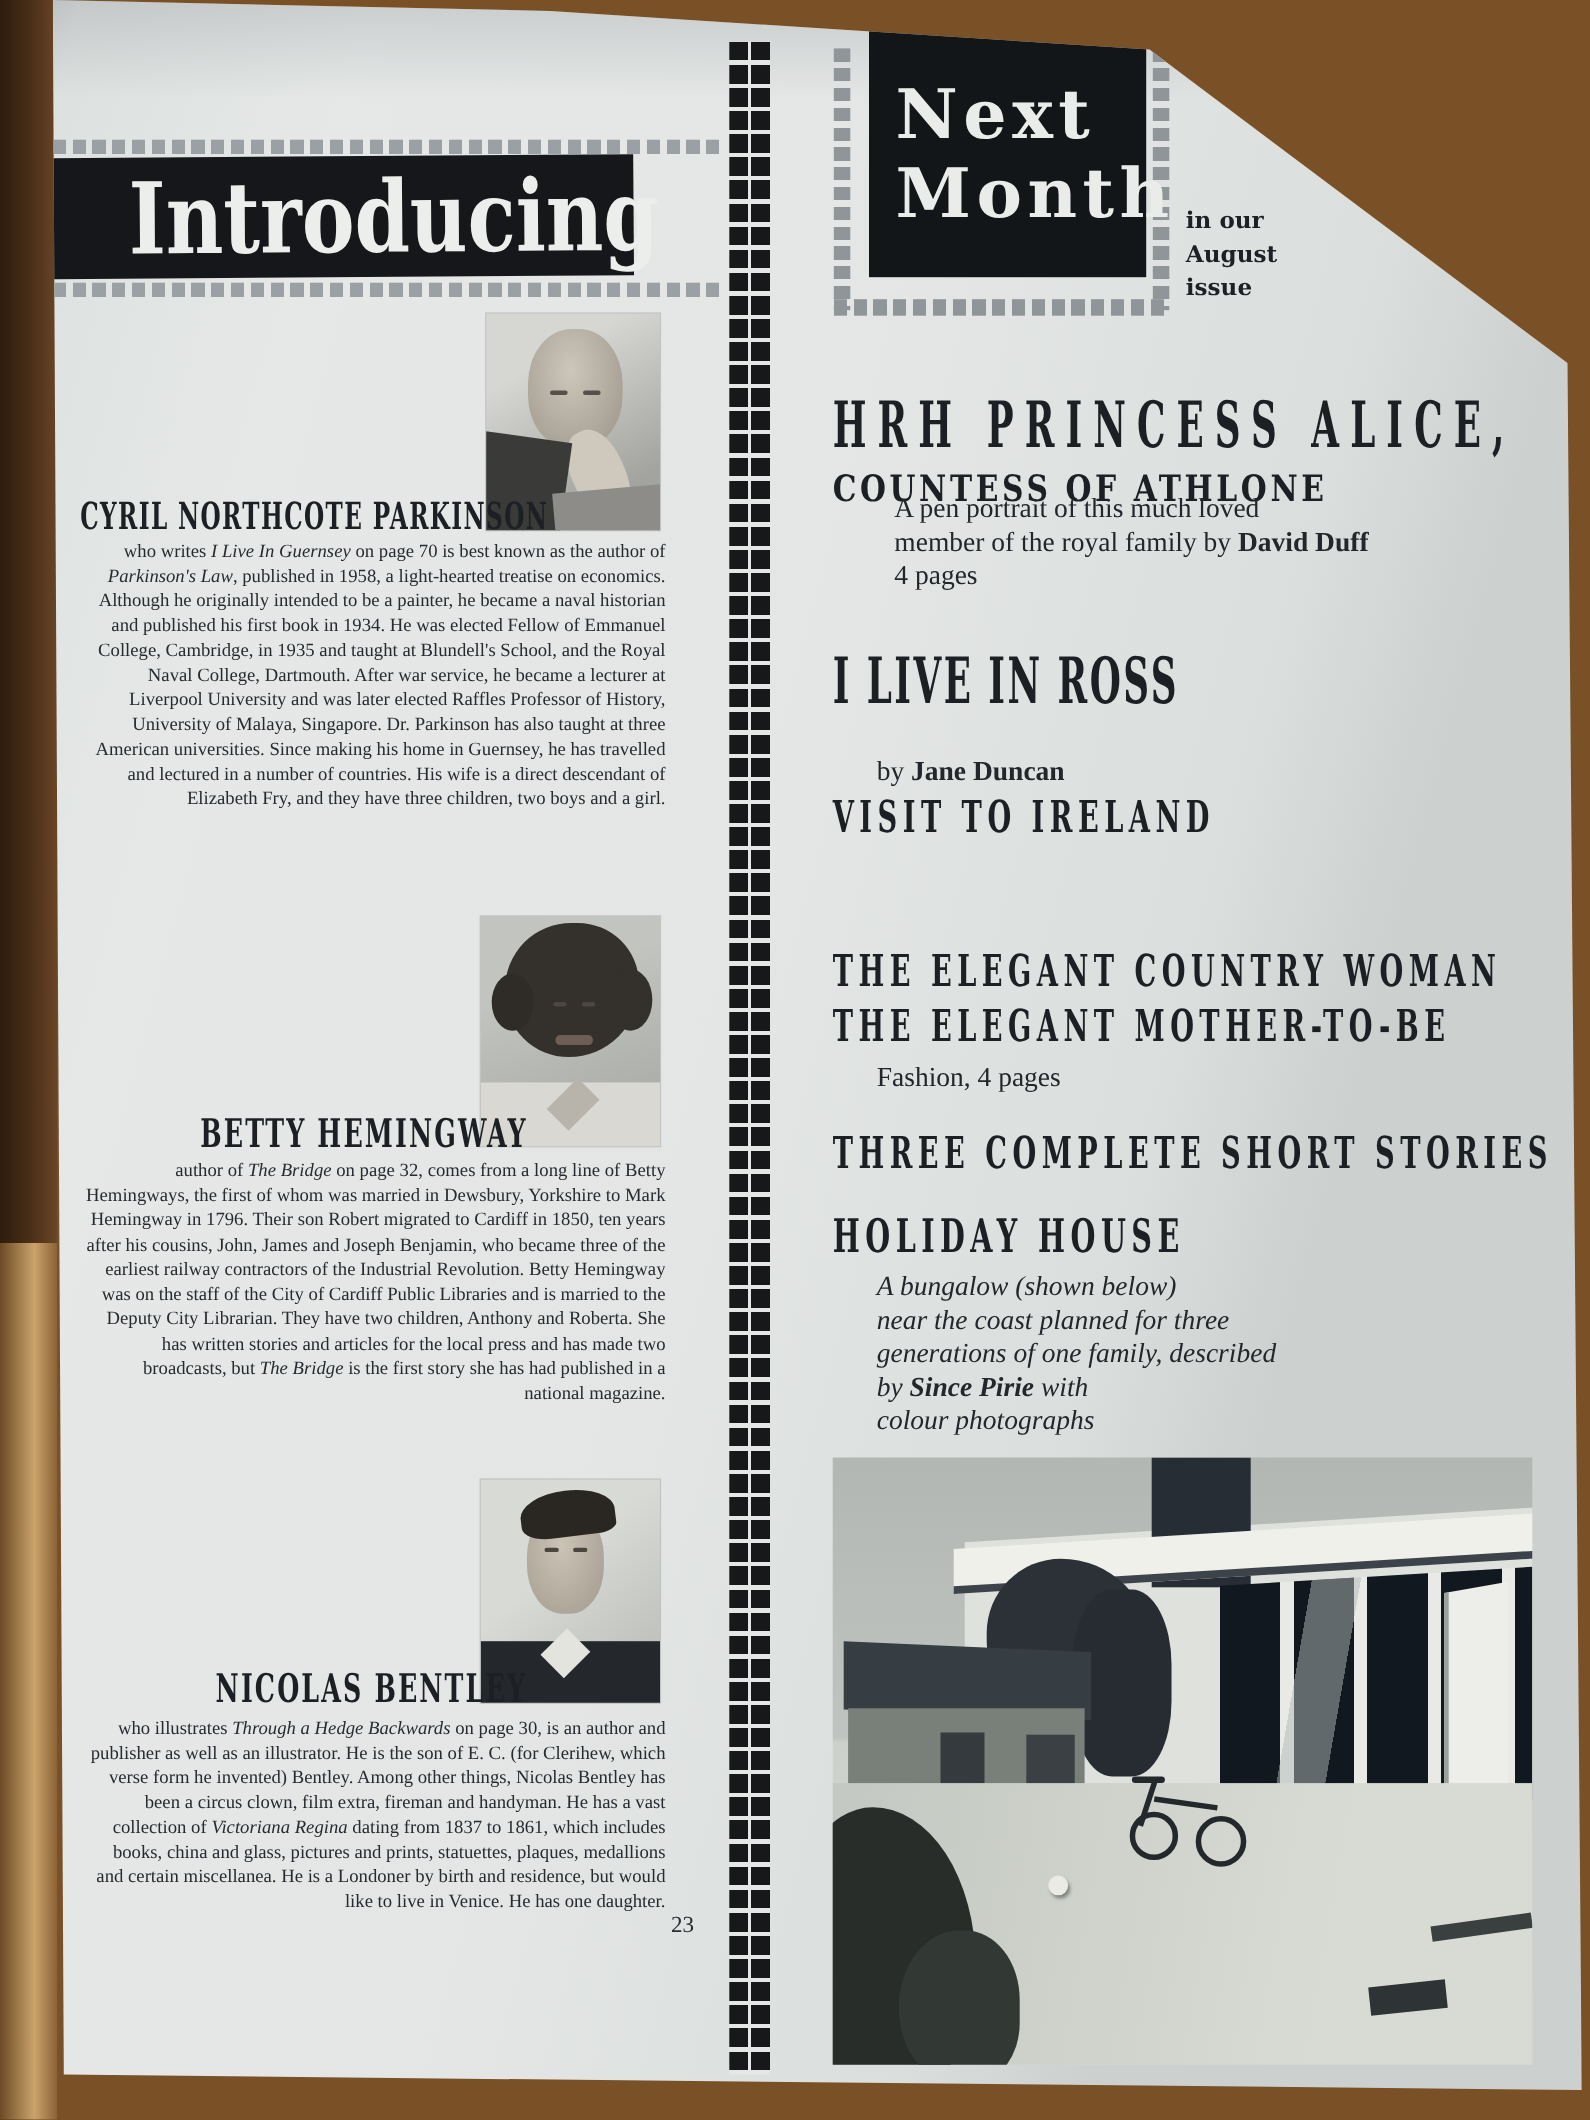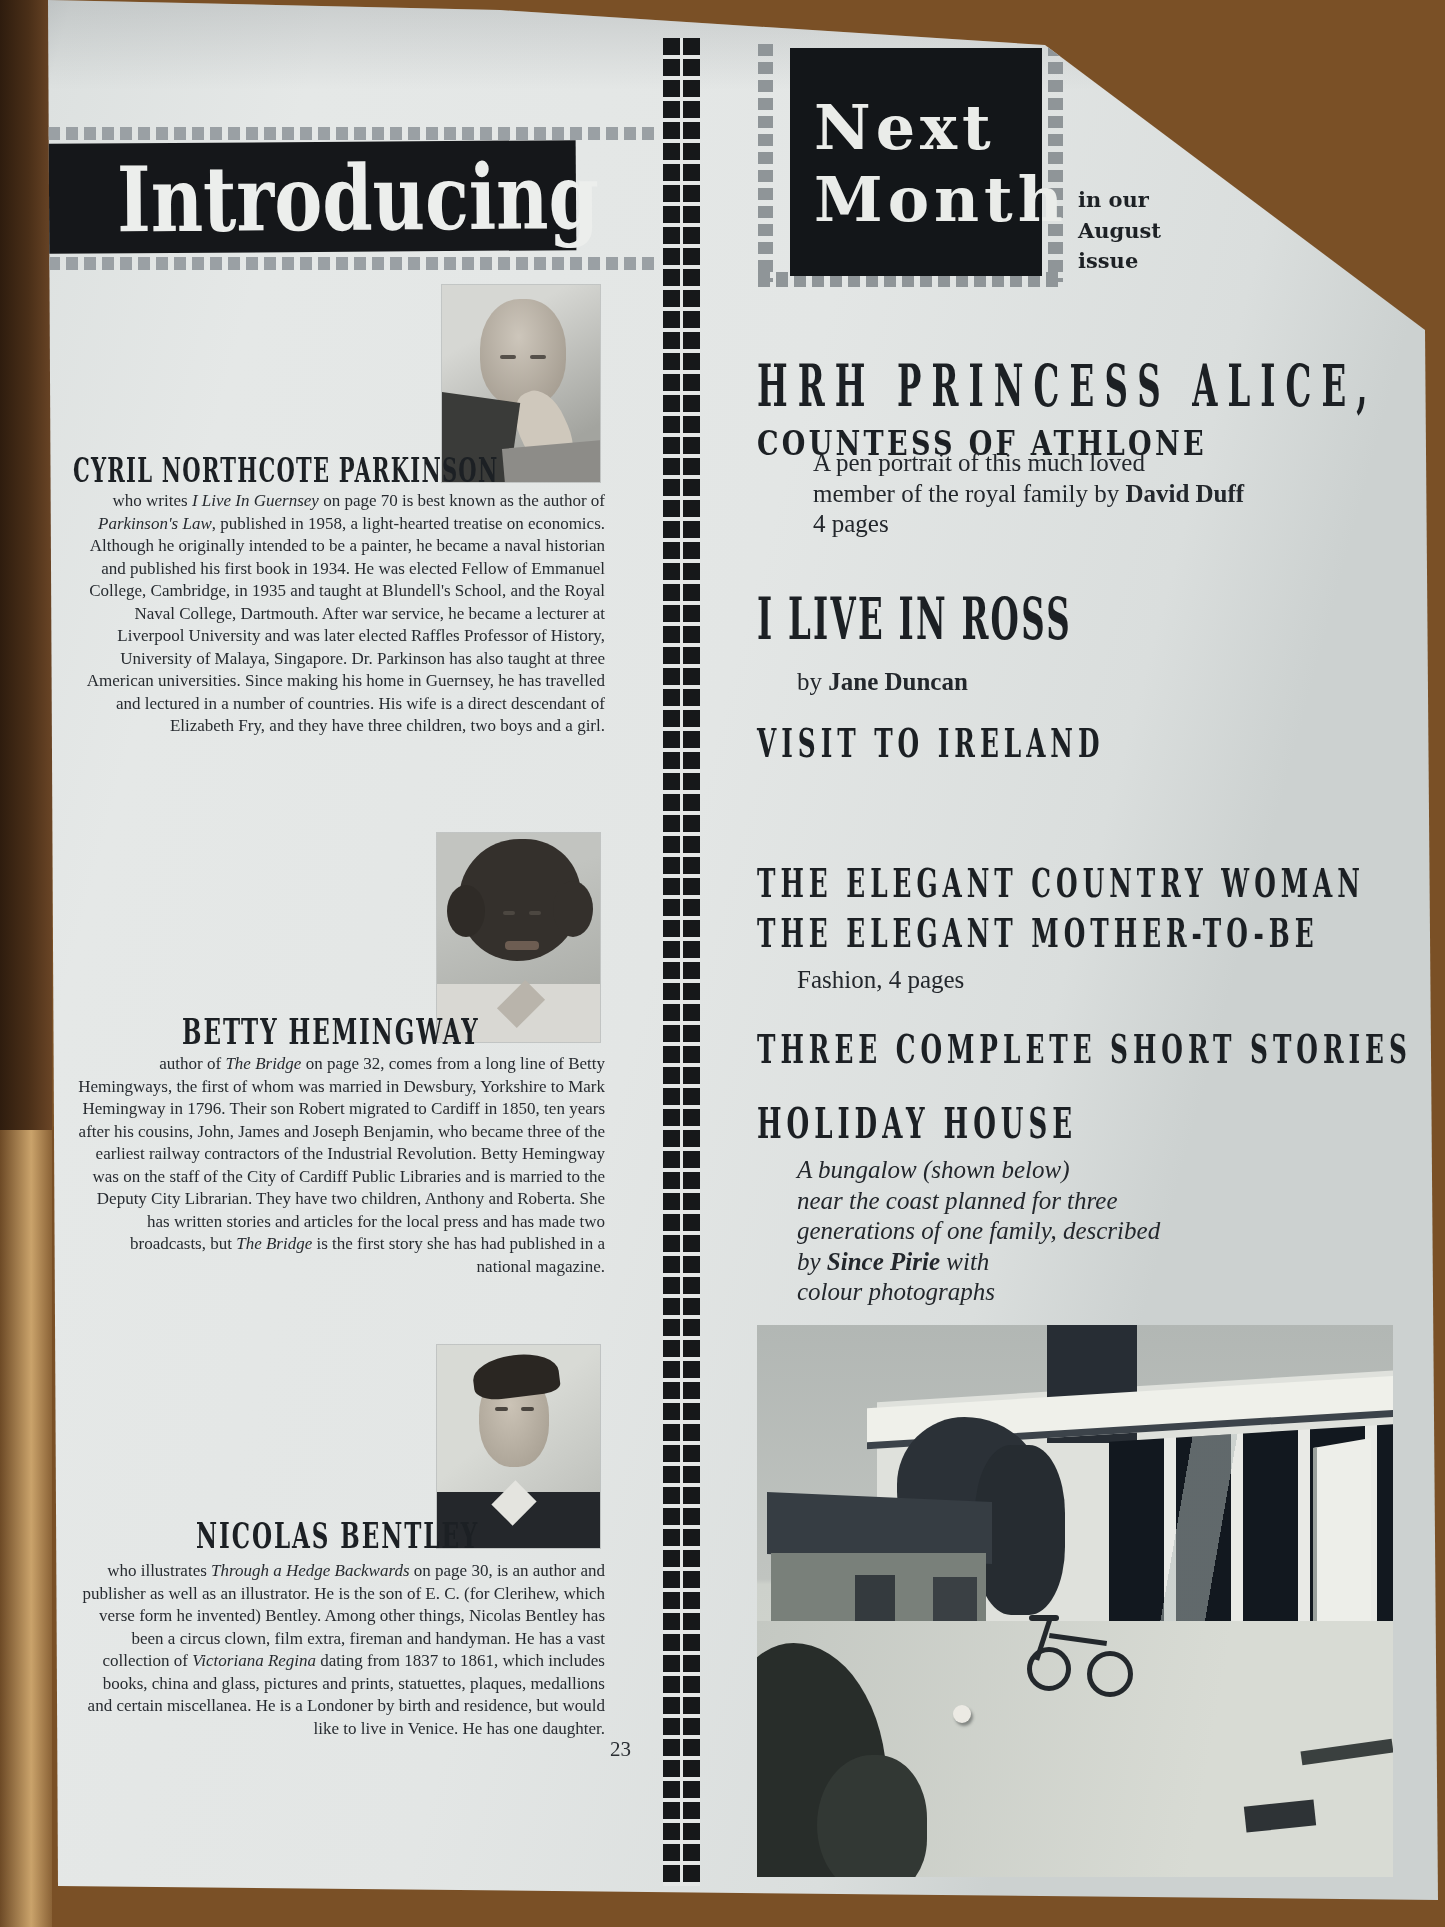--- a/index.html
+++ b/index.html
@@ -48,21 +48,21 @@
   .rdesc{position:absolute;left:797px;width:470px;font-size:25px;line-height:30.5px;
     color:#23272c;white-space:pre-line;}
   .i{font-style:italic}.b{font-weight:bold}
   .pageno{position:absolute;left:610px;top:1737px;font-size:21px;color:#2a2e33;}
   
   .divider{position:absolute;left:663px;top:38px;width:37px;height:1848px;
     background:
       linear-gradient(to right,rgba(0,0,0,0) 0 17px,#e4e7e6 17px 20px,rgba(0,0,0,0) 20px 37px),
       repeating-linear-gradient(to bottom,#16181a 0 17px,#e4e7e6 17px 21px);}
   
-  .nmbox{position:absolute;left:790px;top:48px;width:252px;height:228px;background:#131619;}
+  .nmbox{position:absolute;left:790px;top:24px;width:252px;height:228px;background:#131619;}
   .nmtitle{position:absolute;left:24px;top:44px;color:#eaece9;white-space:pre-line;
     font-family:"DejaVu Serif",serif;font-weight:bold;font-size:62px;line-height:72px;letter-spacing:5px;}
   .nmnote{position:absolute;left:1078px;top:185px;font-family:"DejaVu Serif",serif;font-weight:bold;
     font-size:21px;line-height:30.5px;color:#1d2125;white-space:pre-line;}
   
   .pphoto{position:absolute;overflow:hidden;background:#c6c8c4;box-shadow:0 0 0 1px rgba(90,95,95,.25);}
   .pphoto div{position:absolute;}
   
   .bphoto{position:absolute;left:757px;top:1325px;width:636px;height:552px;overflow:hidden;
     background:linear-gradient(to bottom,#b2b7b4 0,#c0c4c0 46%,#cdd1cb 47%,#d5d8d1 100%);}
@@ -141,21 +141,21 @@
 August
 issue</div>
 
     <div class="slab slab-L" style="left:757px;top:352px;letter-spacing:18px;">HRH PRINCESS ALICE,</div>
     <div class="slab slab-sub" style="left:757px;top:424px;">COUNTESS OF ATHLONE</div>
     <div class="rdesc" style="top:448px;margin-left:16px;"><span>A pen portrait of this much loved
 member of the royal family by </span><span class="b">David Duff</span><span>
 4 pages</span></div>
 
     <div class="slab slab-L" style="left:757px;top:585px;letter-spacing:4px;">I LIVE IN ROSS</div>
-    <div class="rdesc" style="top:667px;"><span>by </span><span class="b">Jane Duncan</span></div>
+    <div class="rdesc" style="top:687px;"><span>by </span><span class="b">Jane Duncan</span></div>
 
     <div class="slab slab-M" style="left:757px;top:719px;">VISIT TO IRELAND</div>
 
     <div class="slab slab-M" style="left:757px;top:859px;">THE ELEGANT COUNTRY WOMAN</div>
     <div class="slab slab-M" style="left:757px;top:909px;">THE ELEGANT MOTHER-TO-BE</div>
     <div class="rdesc" style="top:965px;"><span>Fashion, 4 pages</span></div>
 
     <div class="slab slab-M" style="left:757px;top:1025px;">THREE COMPLETE SHORT STORIES</div>
 
     <div class="slab slab-M" style="left:757px;top:1099px;font-size:42px;">HOLIDAY HOUSE</div>

